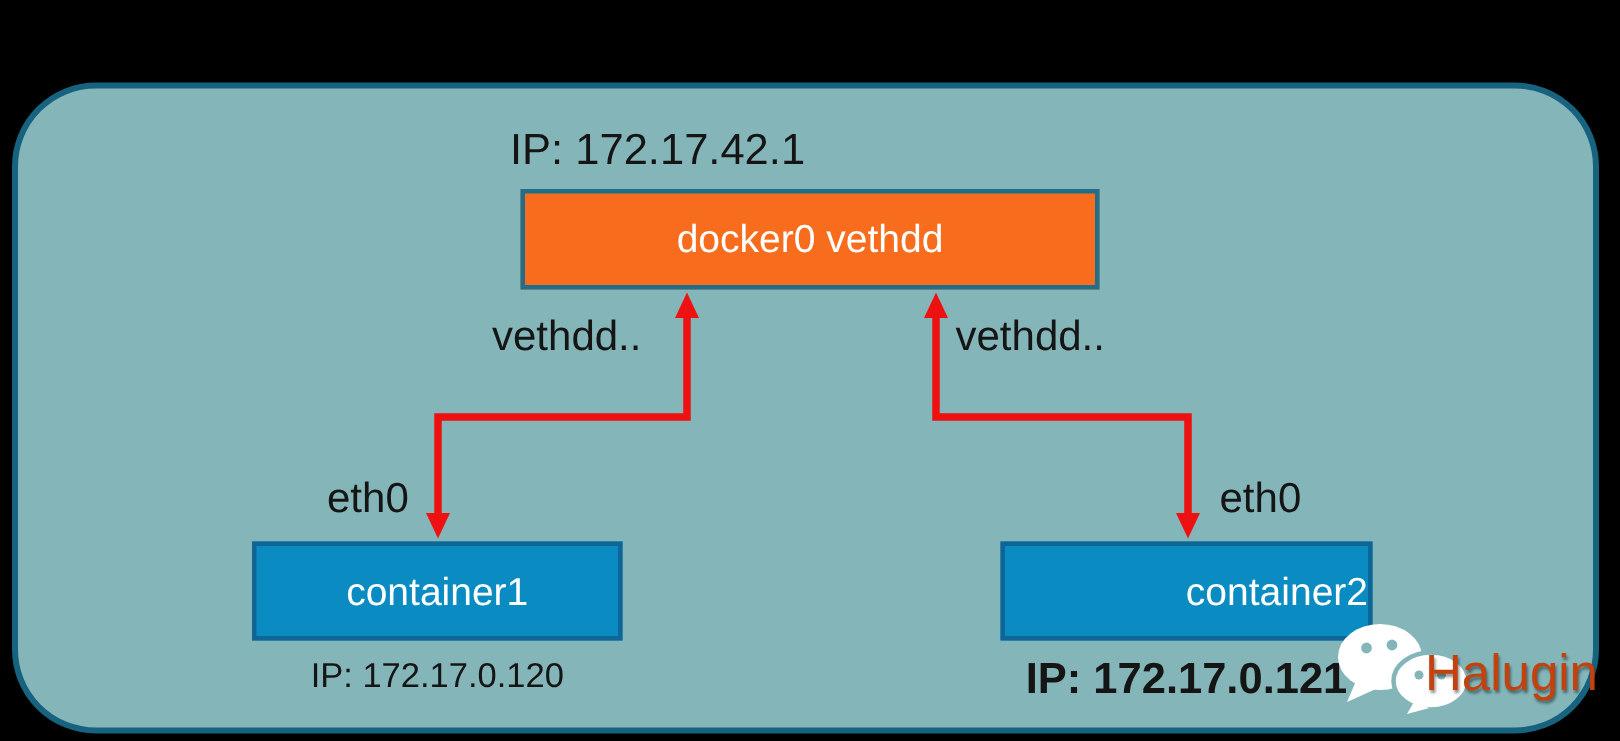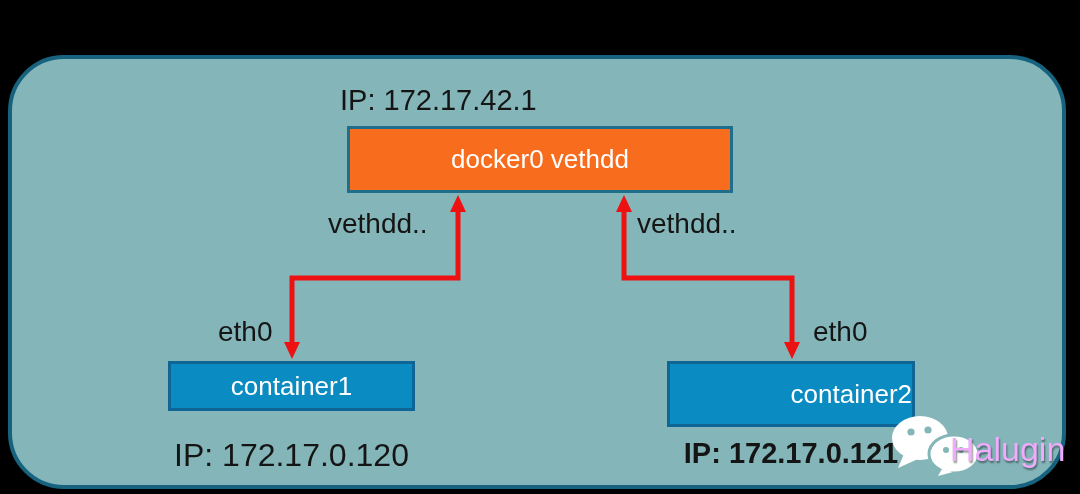--- a/index.html
+++ b/index.html
@@ -16,38 +16,38 @@
   svg.connectors{position:absolute;left:0;top:0;width:1080px;height:494px;pointer-events:none;}
   .conn{fill:none;stroke:#ee1111;stroke-width:5;}
   .head{fill:#ee1111;stroke:none;}
 
   
   .node{position:absolute;box-sizing:border-box;display:flex;align-items:center;
         justify-content:center;color:#ffffff;}
   .bridge{left:347px;top:126px;width:386px;height:67px;background:#f86c1d;
           border:3px solid #1e6e8c;font-size:26px;}
   .containerbox{background:#0a8cc3;border:3px solid #0f6596;font-size:26px;}
-  .c1{left:168px;top:361px;width:247px;height:50px;}
+  .c1{left:168px;top:361px;width:247px;height:66px;}
   .c2{left:667px;top:361px;width:248px;height:66px;justify-content:flex-end;}
 
   
   .label{position:absolute;color:#151515;line-height:1.15;white-space:nowrap;}
   .bridge-ip{left:340px;top:84px;width:400px;font-size:29px;}
   .veth1{left:328px;top:208px;font-size:28px;}
   .veth2{left:637px;top:208px;font-size:28px;}
   .eth1{left:218px;top:316px;font-size:28px;}
   .eth2{left:813px;top:316px;font-size:28px;}
-  .ip1{left:168px;top:437px;width:247px;text-align:center;font-size:32px;}
+  .ip1{left:168px;top:437px;width:247px;text-align:center;font-size:23px;}
   .ip2{left:667px;top:437px;width:248px;text-align:center;font-size:29px;font-weight:bold;}
 
   
   .watermark{position:absolute;left:890px;top:414px;width:190px;height:66px;}
   .watermark svg{position:absolute;left:0;top:0;}
   .watermark .wm-text{position:absolute;left:60px;top:16px;font-size:34px;
-    color:#f0abfc;text-shadow:1px 2px 2px rgba(0,0,0,0.45);}
+    color:#c2410c;text-shadow:1px 2px 2px rgba(0,0,0,0.45);}
 </style>
 </head>
 <body>
 
 <div class="stage">
 
   <div class="boundary"></div>
 
   <svg class="connectors" viewBox="0 0 1080 494" xmlns="http://www.w3.org/2000/svg">
     <g>

